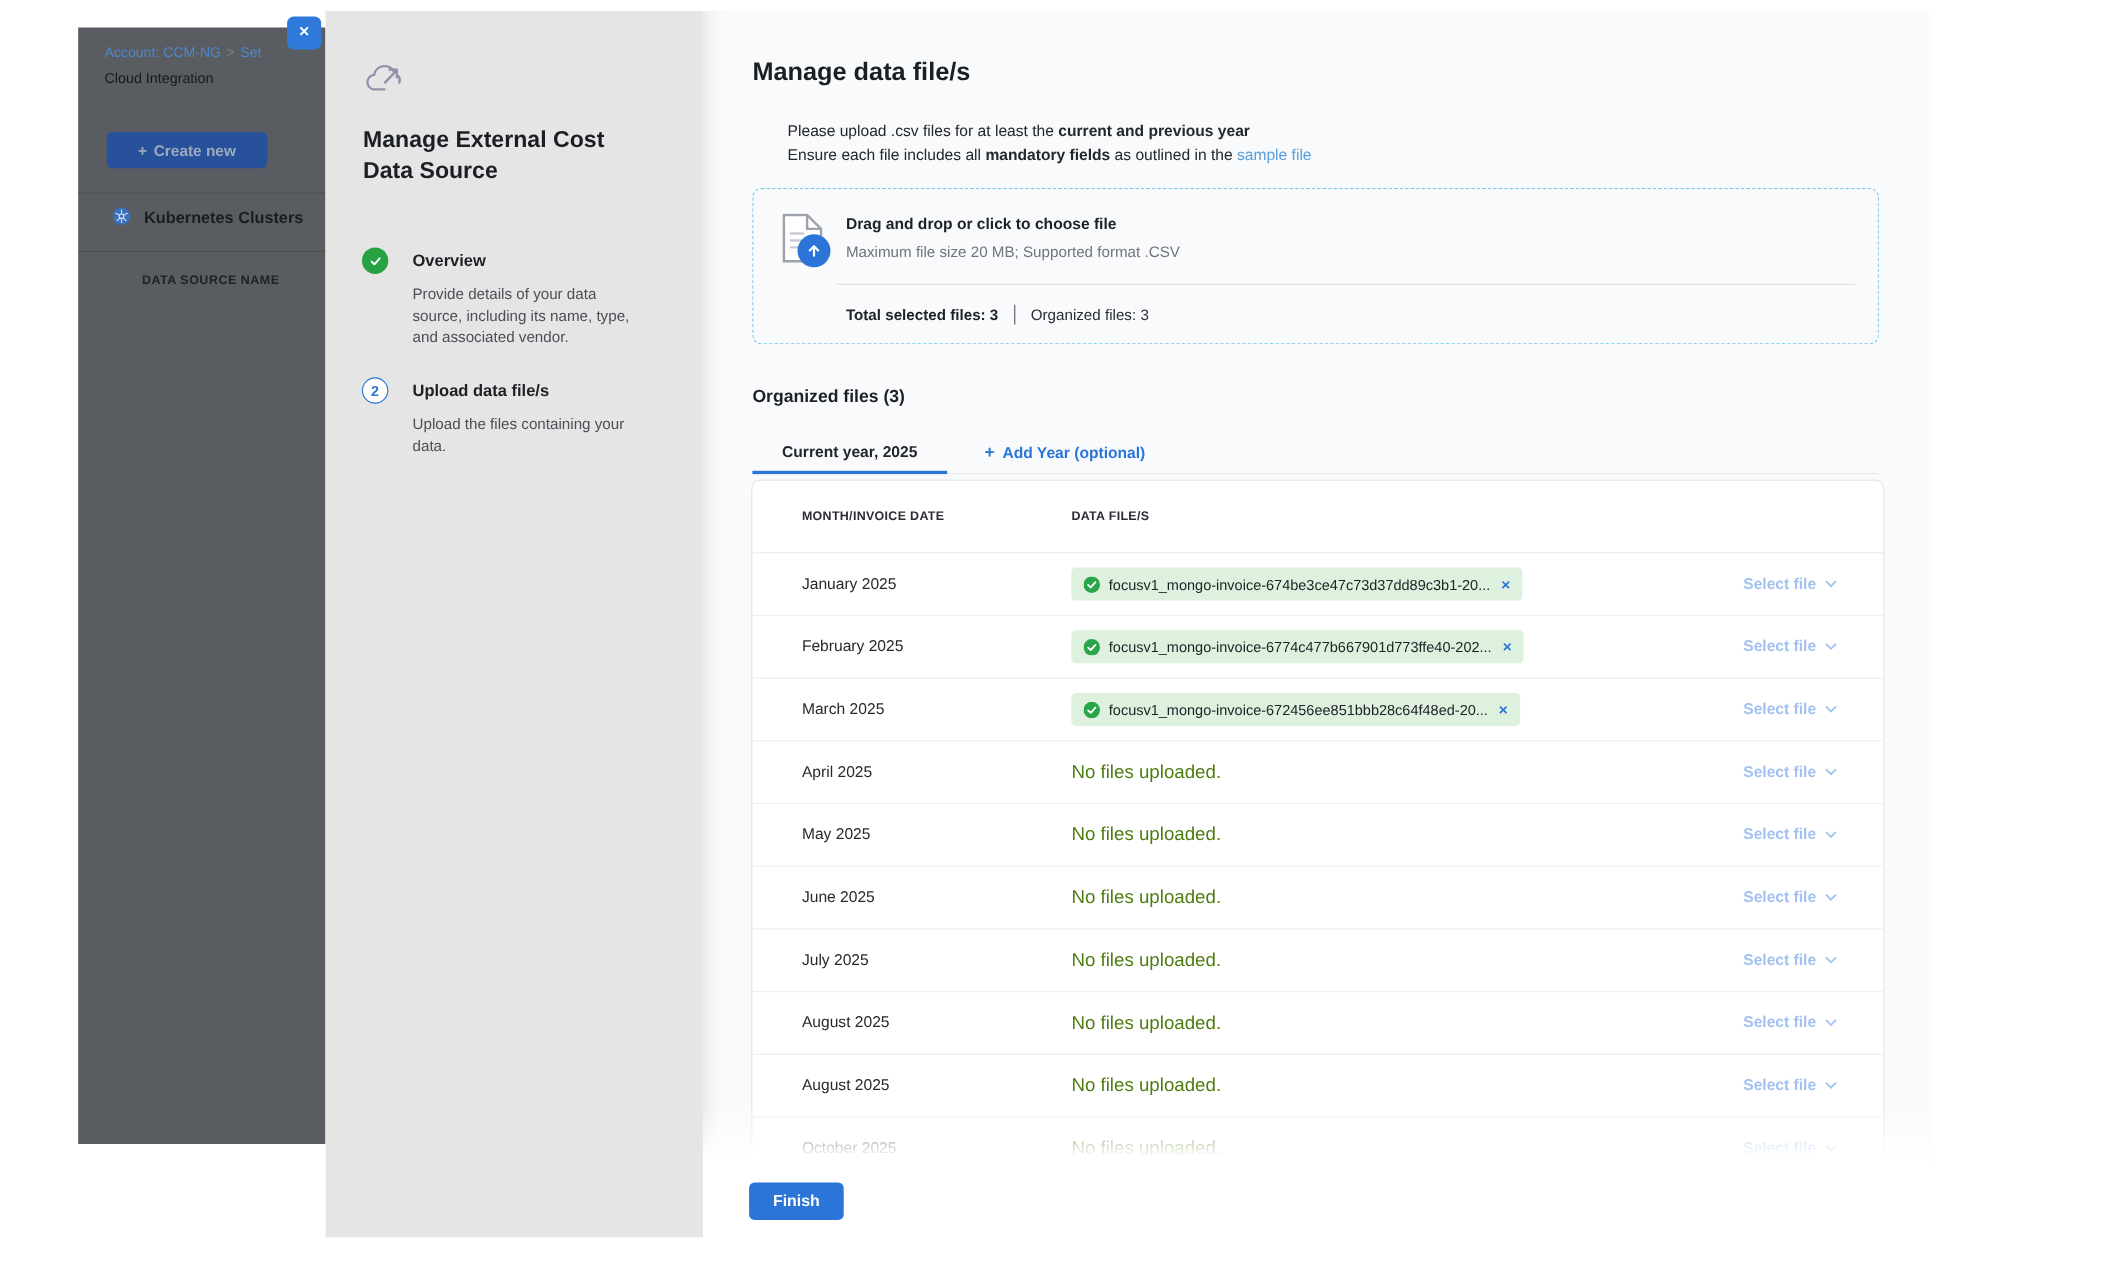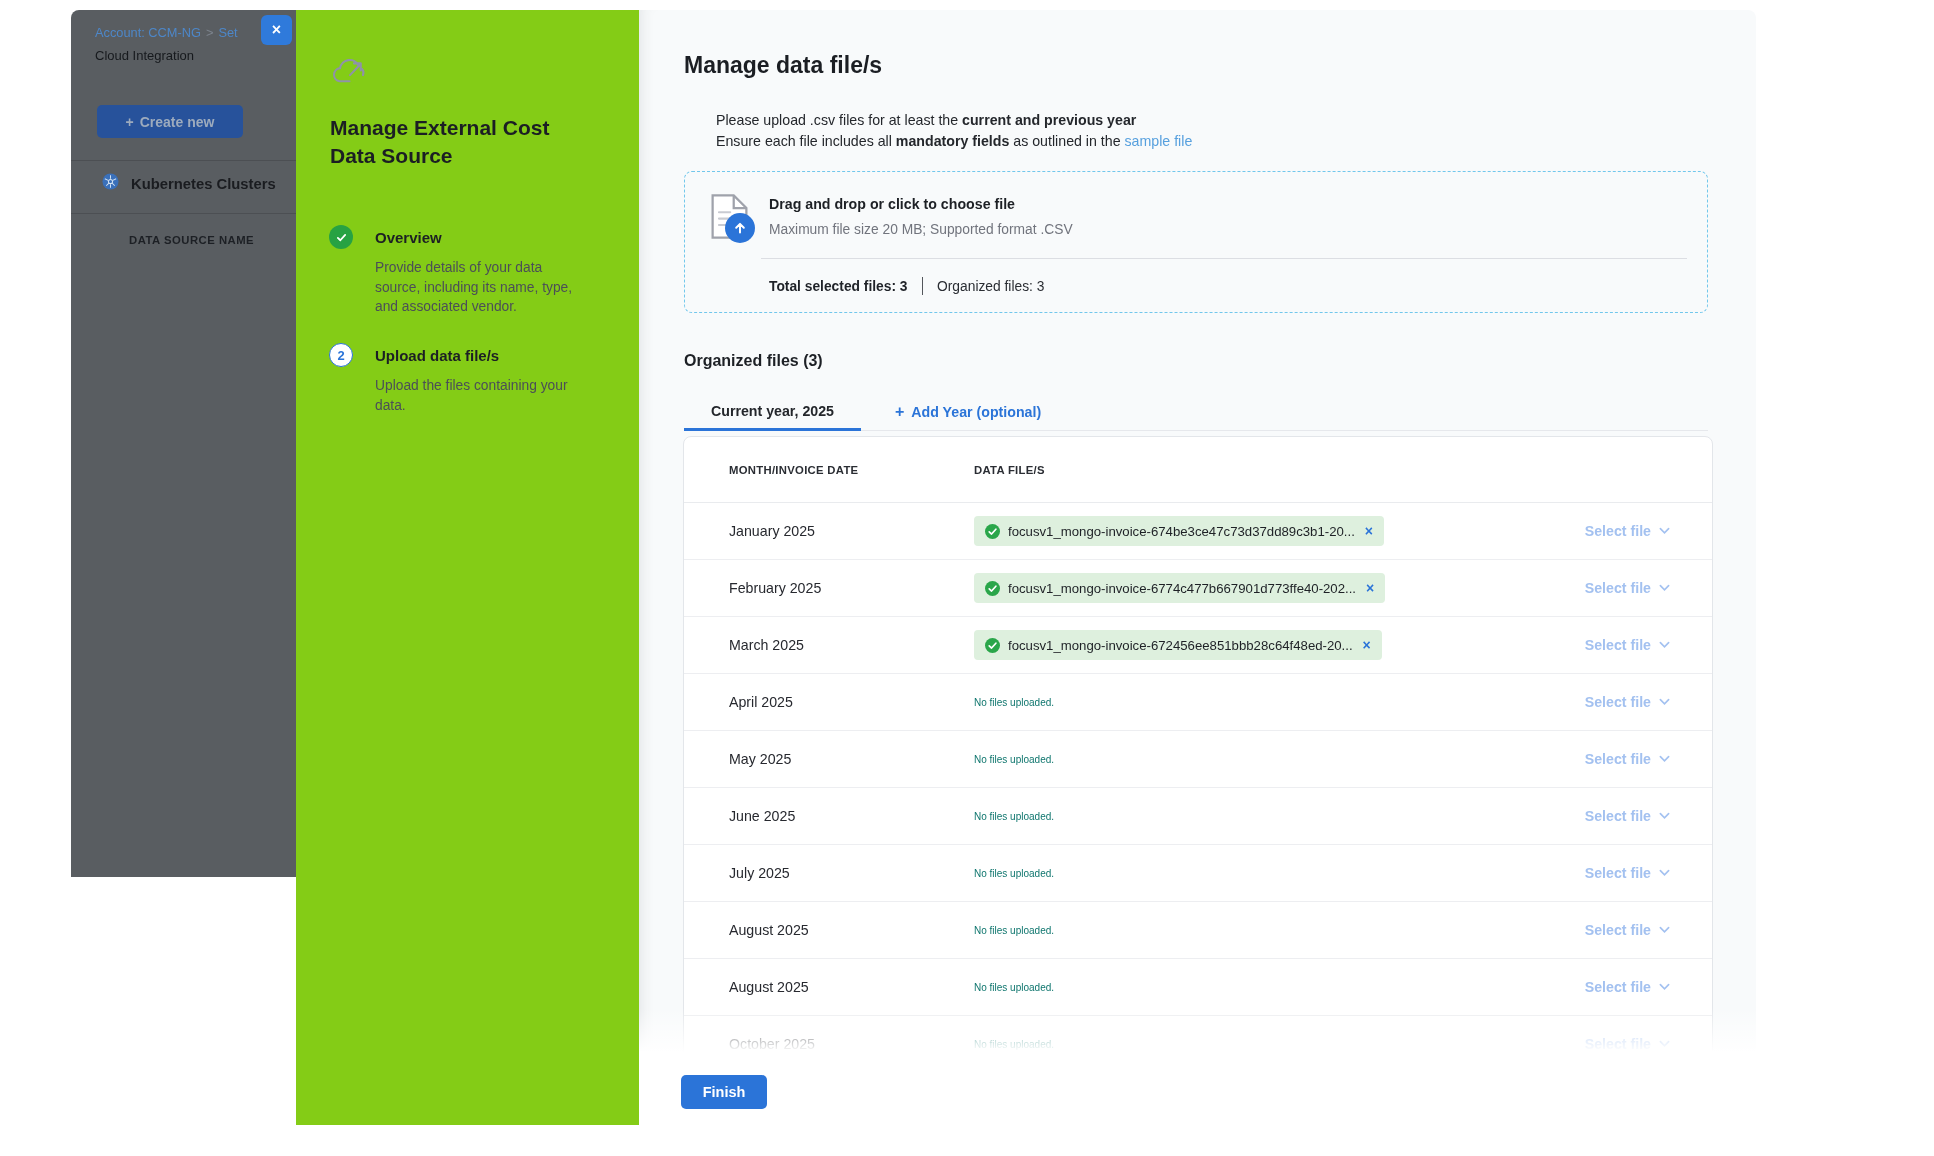--- a/index.html
+++ b/index.html
@@ -1,41 +1,41 @@
 <!DOCTYPE html>
 <html><head>
 <meta charset="utf-8">
 <style>
   * { margin:0; padding:0; box-sizing:border-box; }
   html,body { width:1934px; height:1156px; background:#ffffff; font-family:"Liberation Sans","DejaVu Sans",sans-serif; overflow:hidden; }
   .app { position:absolute; left:71px; top:10px; width:1685px; height:1115px; border-radius:8px; overflow:hidden; }
 
   
-  .bg-panel { position:absolute; left:0; top:0; width:225px; height:867px; background:#595d61; overflow:hidden; }
+  .bg-panel { position:absolute; left:0; top:15px; width:225px; height:1015px; background:#595d61; overflow:hidden; }
   .crumb { position:absolute; left:24px; top:15px; font-size:12.8px; color:#4d87c9; white-space:nowrap; }
   .crumb .sep { color:#7d848e; margin:0 5px; }
   .bg-title { position:absolute; left:24px; top:38px; font-size:13px; font-weight:400; color:#16191d; white-space:nowrap; }
   .create-btn { position:absolute; left:26px; top:95px; width:146px; height:33px; background:#27529b; border-radius:5px; color:#9dabbd; font-size:14px; font-weight:600; display:flex; align-items:center; justify-content:center; gap:6px; }
   .bg-div1 { position:absolute; left:0; top:150px; width:100%; height:1px; background:#4c4f53; }
   .bg-div2 { position:absolute; left:0; top:203px; width:100%; height:1px; background:#4c4f53; }
   .k8s-row { position:absolute; left:31px; top:163px; display:flex; align-items:center; gap:12px; }
   .k8s-label { font-size:14.8px; font-weight:700; color:#1a1c20; white-space:nowrap; }
   .ds-header { position:absolute; left:58px; top:224px; font-size:11.3px; font-weight:700; letter-spacing:.5px; color:#1d2025; }
   .ds-card { position:absolute; left:40px; top:273px; width:200px; height:84px; background:#626568; border-radius:8px; }
   .leaf-wrap { position:absolute; left:29px; top:15px; }
   .ds-name { position:absolute; left:62px; top:26px; font-size:14.2px; font-weight:600; color:#3e72b0; }
 
   
   .close-btn { position:absolute; left:190px; top:5px; width:31px; height:30px; background:#2f7adb; border-radius:6px; color:#fff; font-size:16px; font-weight:700; display:flex; align-items:center; justify-content:center; z-index:30; cursor:pointer; }
 
   
   .drawer { position:absolute; left:225px; top:0; width:1460px; height:1115px; background:#ffffff; }
 
   
-  .side { position:absolute; left:0; top:0; width:343px; height:100%; background:#84cc16; }
+  .side { position:absolute; left:0; top:0; width:343px; height:100%; background:#e5e5e5; }
   .cloud-icon { position:absolute; left:35px; top:48px; }
   .side-title { position:absolute; left:34px; top:104px; width:250px; font-size:21px; font-weight:700; line-height:28px; color:#1b1e24; }
   .step { position:absolute; left:33px; display:flex; gap:22px; }
   .step-1 { top:215px; } .step-2 { top:333px; }
   .step-circle { width:24px; height:24px; border-radius:50%; flex:0 0 24px; display:flex; align-items:center; justify-content:center; }
   .step-circle.done { background:#27a243; }
   .step-circle.active { background:#fff; border:1.6px solid #2b74d8; color:#2b74d8; font-size:13px; font-weight:700; }
   .step-label { font-size:15px; font-weight:700; color:#1c1f24; padding-top:4px; }
   .step-desc { width:216px; margin-top:12px; font-size:13.8px; line-height:19.5px; color:#4b4f57; }
 
@@ -66,21 +66,21 @@
   .thead { display:flex; height:66px; align-items:center; border-bottom:1px solid #e9ebee; }
   .th-month { width:290px; padding-left:45px; font-size:11.3px; font-weight:700; letter-spacing:.3px; color:#2a2d33; }
   .th-file { font-size:11.3px; font-weight:700; letter-spacing:.3px; color:#2a2d33; }
   .trow { display:flex; height:57px; align-items:center; border-bottom:1px solid #edeef1; }
   .td-month { width:290px; padding-left:45px; font-size:14.2px; color:#27292f; flex:0 0 290px; }
   .td-file { flex:1 1 auto; display:flex; align-items:center; }
   .td-select { flex:0 0 auto; padding-right:42px; display:flex; align-items:center; gap:8px; font-size:14.2px; font-weight:600; color:#a3c1f0; cursor:pointer; }
   .chip { display:inline-flex; align-items:center; gap:8px; height:30px; padding:0 11px; background:#def0de; border-radius:4px; max-width:480px; }
   .chip-text { font-size:13.2px; color:#1e2126; white-space:nowrap; }
   .chip-x { color:#2b74d8; font-size:14px; font-weight:700; margin-left:2px; cursor:pointer; }
-  .empty-text { font-size:10px; color:#0f766e; }
+  .empty-text { font-size:17px; color:#4d7c0f; }
   .fade { position:absolute; left:0; bottom:0; width:100%; height:52px; background:linear-gradient(to bottom, rgba(255,255,255,0), #ffffff 85%); pointer-events:none; }
 
   .finish-btn { position:absolute; left:385px; top:1065px; width:86px; height:34px; background:#2b74d8; border:none; border-radius:5px; color:#fff; font-size:14.5px; font-weight:700; font-family:inherit; cursor:pointer; }
 </style>
 </head>
 <body>
 
 <div class="app">
 
   <div class="bg-panel">

